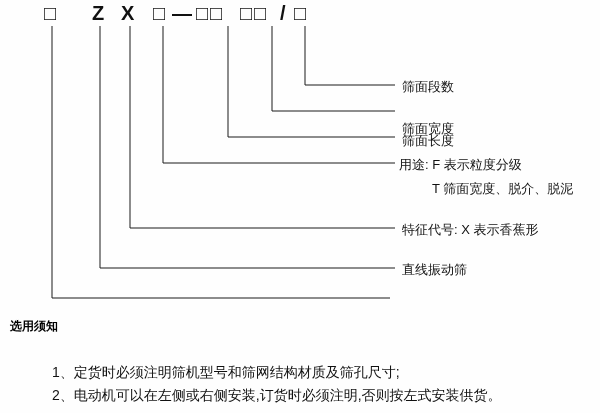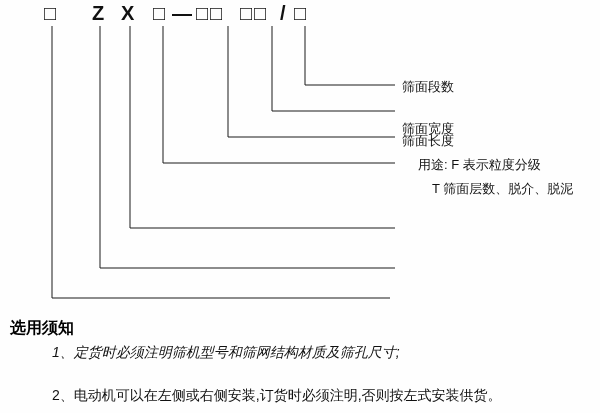--- a/index.html
+++ b/index.html
@@ -1,21 +1,21 @@
 <!DOCTYPE html>
 <html><head>
 <meta charset="utf-8">
 <style>
   html,body{margin:0;padding:0;background:#ffffff;}
   body{font-family:"Liberation Sans","DejaVu Sans",sans-serif;color:#1a1a1a;}
   #canvas{position:relative;width:600px;height:413px;background:#fefefe;overflow:hidden;}
   svg.lines{position:absolute;left:0;top:0;}
   .sym{position:absolute;top:2px;font-size:20px;font-weight:bold;letter-spacing:2px;color:#111;}
   .lbl{position:absolute;font-size:13px;color:#111;white-space:nowrap;}
-  .notes-title{position:absolute;left:10px;top:318px;font-size:16px;font-weight:bold;color:#000;}
+  .notes-title{position:absolute;left:10px;top:318px;font-size:12px;font-weight:bold;color:#000;}
   .note-item{position:absolute;left:52px;font-size:14px;color:#111;white-space:nowrap;}
 </style>
 </head>
 <body>
 
 <div id="canvas">
 
   <svg class="lines" width="600" height="413">
     <polyline points="305,26 305,85 395,85" fill="none" stroke="#1a1a1a" stroke-width="1"></polyline>
     <polyline points="272,26 272,111 395,111" fill="none" stroke="#1a1a1a" stroke-width="1"></polyline>
@@ -32,20 +32,22 @@
   <span class="sym" style="left:153px;">□</span>
   <span class="sym" style="left:172px;">—</span>
   <span class="sym" style="left:196px;">□□</span>
   <span class="sym" style="left:240px;">□□</span>
   <span class="sym" style="left:280px;">/</span>
   <span class="sym" style="left:294px;">□</span>
 
   <span class="lbl" style="left:402px;top:78px;">筛面段数</span>
   <span class="lbl" style="left:402px;top:111px;margin-top:21px;">筛面长度</span>
   <span class="lbl" style="left:402px;top:120px;">筛面宽度</span>
-  <span class="lbl" style="left:418px;top:156px;">用途: F  表示粒度分级</span>
-  <span class="lbl" style="left:432px;top:180px;">T  筛面层数、脱介、脱泥</span>
+  <span class="lbl" style="left:399px;top:156px;">用途: F  表示粒度分级</span>
+  <span class="lbl" style="left:432px;top:180px;">T  筛面宽度、脱介、脱泥</span>
+  <span class="lbl" style="left:402px;top:221px;">特征代号: X 表示香蕉形</span>
+  <span class="lbl" style="left:402px;top:261px;">直线振动筛</span>
 
   <div class="notes-title">选用须知</div>
-  <div class="note-item" style="top:344px;font-style:italic;">1、定货时必须注明筛机型号和筛网结构材质及筛孔尺寸;</div>
+  <div class="note-item" style="top:364px;">1、定货时必须注明筛机型号和筛网结构材质及筛孔尺寸;</div>
   <div class="note-item" style="top:379px;margin-top:8px;">2、电动机可以在左侧或右侧安装,订货时必须注明,否则按左式安装供货。</div>
 
 </div>
 
 </body></html>

